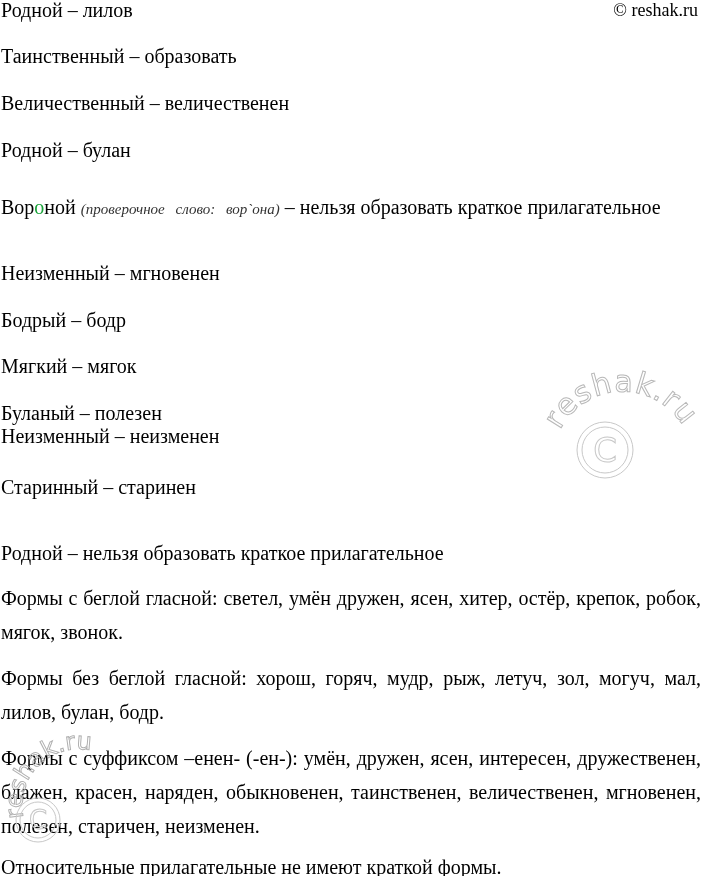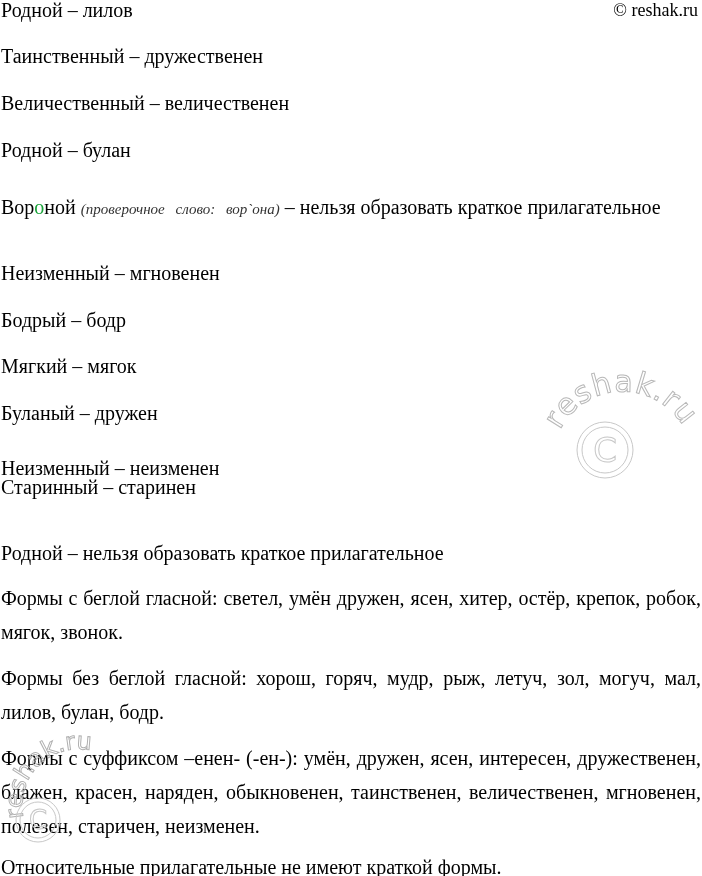--- a/index.html
+++ b/index.html
@@ -52,21 +52,21 @@
 </style>
 </head>
 <body>
 
 <div class="copyright">© reshak.ru</div>
 
 <div class="line" style="top:-2px">
   <span>Родной</span><span> – </span><span>лилов</span>
 </div>
 <div class="line" style="top:44px">
-  <span>Таинственный</span><span> – </span><span>дружественен</span>
+  <span>Таинственный</span><span> – </span><span>образовать</span>
 </div>
 <div class="line" style="top:91px">
   <span>Величественный</span><span> – </span><span>величественен</span>
 </div>
 <div class="line" style="top:138px">
   <span>Родной</span><span> – </span><span>булан</span>
 </div>
 
 <div class="para" style="top:190px; line-height:34px;">
   <span>Вор</span><span class="accent">о</span><span>ной</span>
@@ -76,23 +76,23 @@
 <div class="line" style="top:261px">
   <span>Неизменный</span><span> – </span><span>мгновенен</span>
 </div>
 <div class="line" style="top:308px">
   <span>Бодрый</span><span> – </span><span>бодр</span>
 </div>
 <div class="line" style="top:354px">
   <span>Мягкий</span><span> – </span><span>мягок</span>
 </div>
 <div class="line" style="top:401px">
-  <span>Буланый</span><span> – </span><span>дружен</span>
+  <span>Буланый</span><span> – </span><span>полезен</span>
 </div>
-<div class="line" style="top:456px">
+<div class="line" style="top:424px">
   <span>Неизменный</span><span> – </span><span>неизменен</span>
 </div>
 <div class="line" style="top:475px">
   <span>Старинный</span><span> – </span><span>старинен</span>
 </div>
 
 <div class="line" style="top:541px">Родной – нельзя образовать краткое прилагательное</div>
 
 <div class="para" style="top:581px">Формы с беглой гласной: светел, умён дружен, ясен, хитер, остёр, крепок, робок, мягок, звонок.</div>
 <div class="para" style="top:661px">Формы без беглой гласной: хорош, горяч, мудр, рыж, летуч, зол, могуч, мал, лилов, булан, бодр.</div>

